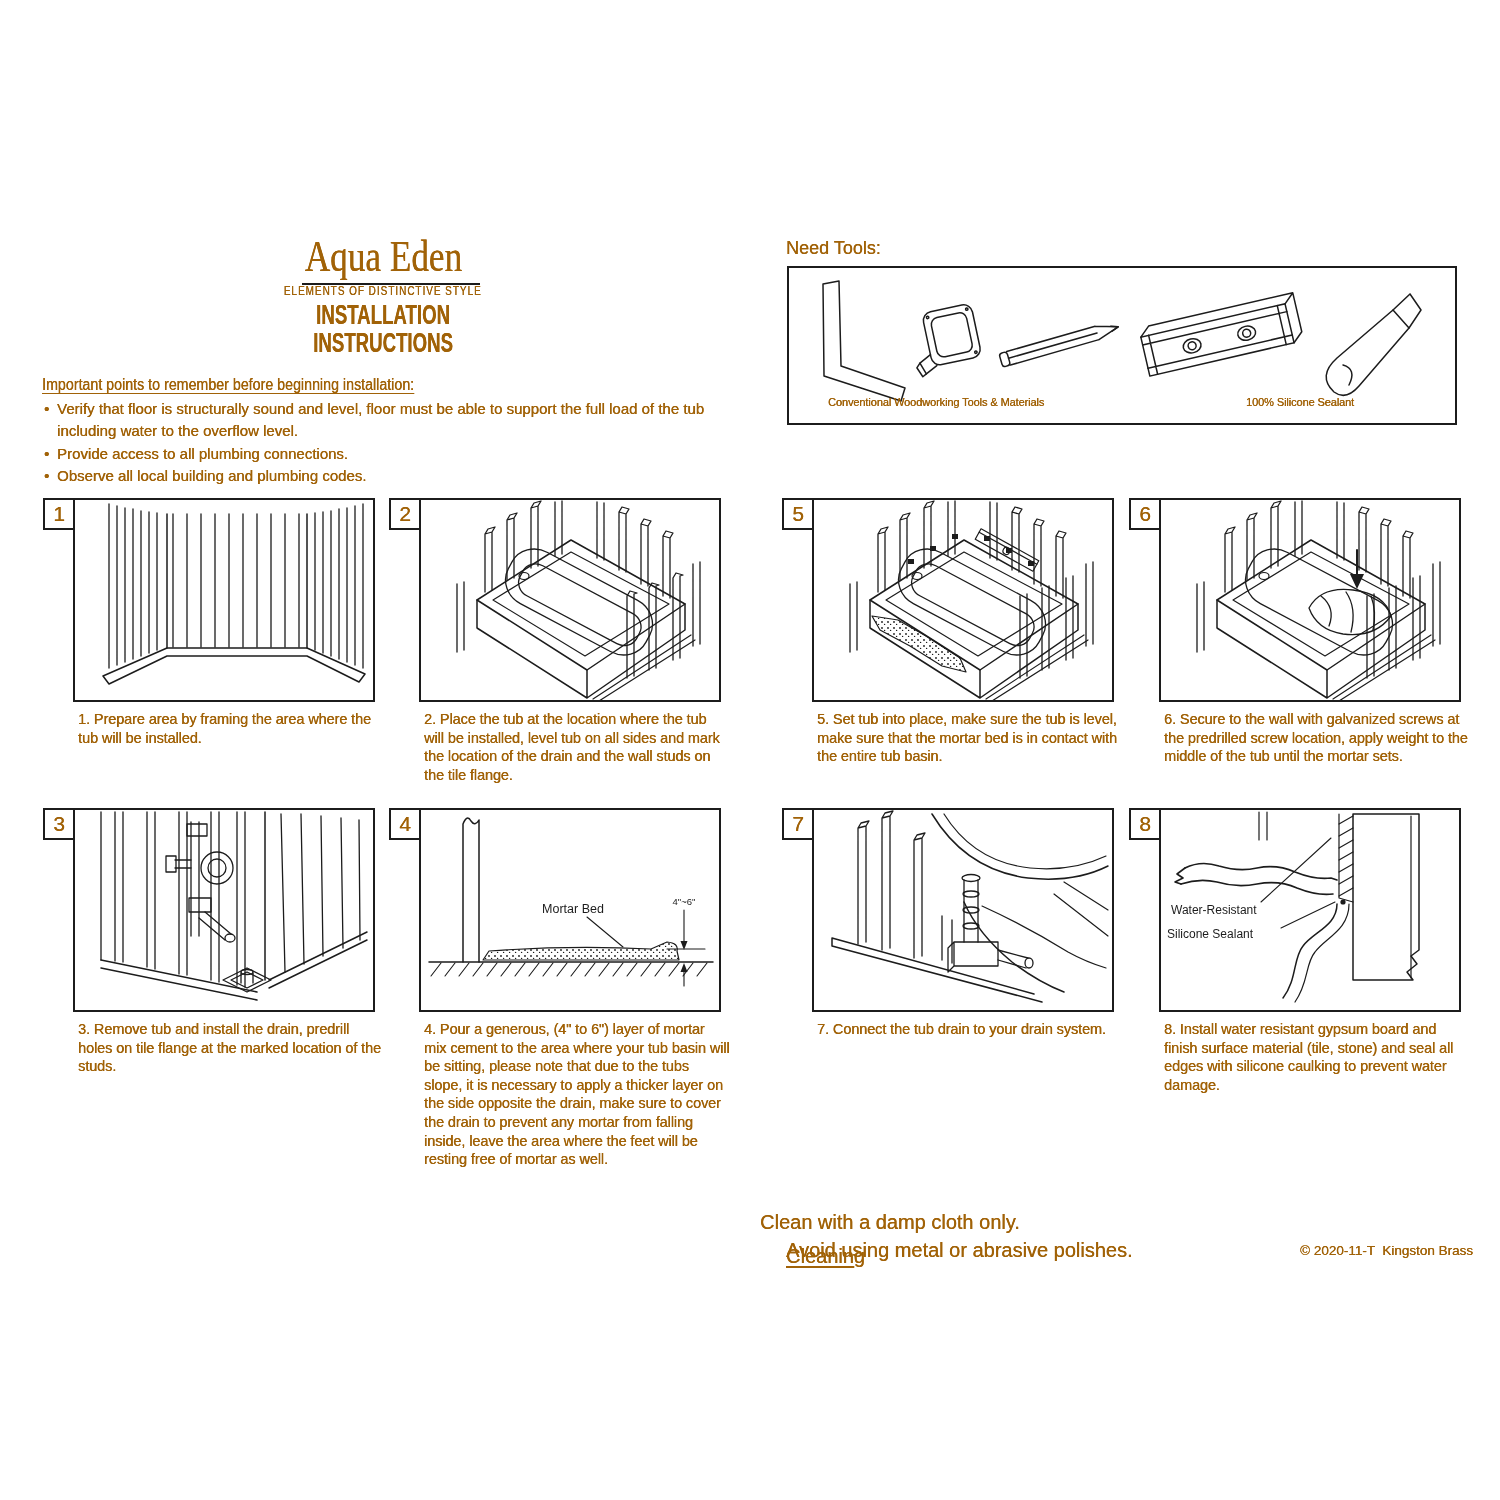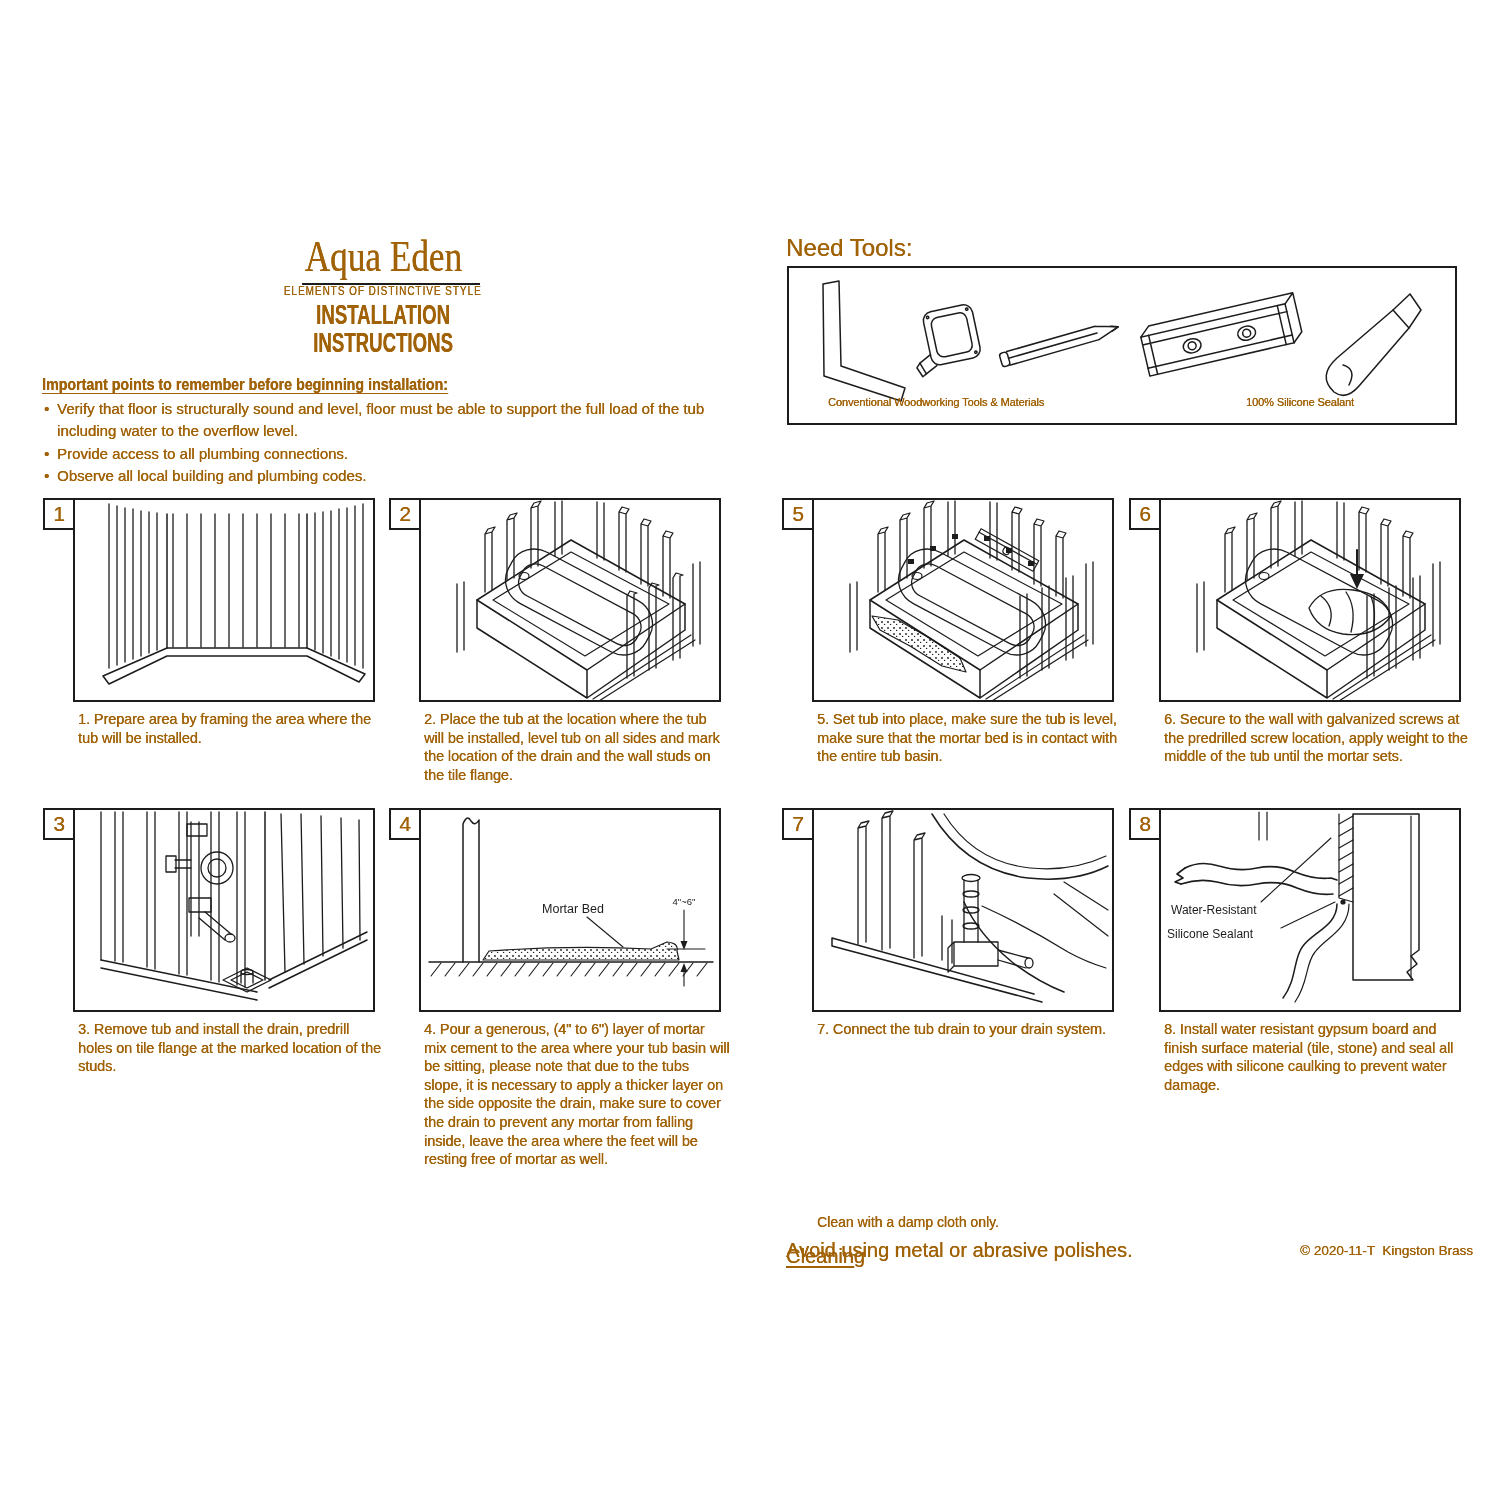--- a/index.html
+++ b/index.html
@@ -35,30 +35,30 @@
     </div>
     <div style="line-height:17px;font-size:12.5px;letter-spacing:1.2px;margin-top:1px;">
       <span class="cx" style="transform:scaleX(0.8);">ELEMENTS OF DISTINCTIVE STYLE</span>
     </div>
     <div style="line-height:28px;font-size:27px;font-weight:bold;margin-top:1px;">
       <span class="cx" style="transform:scaleX(0.69);">INSTALLATION INSTRUCTIONS</span>
     </div>
   </div>
   <div class="abs" style="left:302px;top:283px;width:178px;height:2.4px;background:#1c1c1c;"></div>
 
-  <div class="abs" style="left:42px;top:374px;font-size:16px;font-weight:bold;line-height:22px;text-align:right;">
+  <div class="abs" style="left:42px;top:374px;font-size:16px;font-weight:normal;line-height:22px;text-align:right;">
     <span class="cx uline" style="transform:scaleX(0.89);transform-origin:left center;">Important points to remember before beginning installation:</span>
   </div>
   <ul class="abs" style="left:44px;top:398px;width:714px;font-size:15px;line-height:22.4px;margin:0;padding:0;list-style:none;">
     <li style="position:relative;padding-left:13px;"><span class="abs" style="left:0;">•</span><span>Verify that floor is structurally sound and level, floor must be able to support the full load of the tub including water to the overflow level.</span></li>
     <li style="position:relative;padding-left:13px;"><span class="abs" style="left:0;">•</span><span>Provide access to all plumbing connections.</span></li>
     <li style="position:relative;padding-left:13px;"><span class="abs" style="left:0;">•</span><span>Observe all local building and plumbing codes.</span></li>
   </ul>
 
-  <div class="abs" style="left:786px;top:236px;font-size:24px;line-height:24px;">Need Tools:</div>
+  <div class="abs" style="left:786px;top:236px;font-size:18px;line-height:24px;">Need Tools:</div>
   <div class="toolbox">
     <svg class="draw" viewBox="0 0 666 155" width="666" height="155">
 
       <g>
         <path d="M34,16 L50,13 L52,98 L116,120 L112,133 L35,108 Z"></path>
       </g>
 
       <g transform="rotate(-12 162 68)">
         <rect x="138" y="40" width="50" height="54" rx="9"></rect>
         <rect x="145" y="47" width="36" height="40" rx="7"></rect>
@@ -305,18 +305,18 @@
         <text x="10" y="104" font-size="12">Water-Resistant</text>
         <text x="6" y="128" font-size="12">Silicone Sealant</text>
       </svg>
     </div>
     <div class="cap">8. Install water resistant gypsum board and finish surface material (tile, stone) and seal all edges with silicone caulking to prevent water damage.</div>
   </div>
 
   <div class="abs" style="left:786px;top:1244px;font-size:20px;line-height:24px;">
     <span class="uline">Cleaning</span>
   </div>
-  <div class="abs" style="left:817px;top:1212px;font-size:14px;line-height:21px;">Clean with a damp cloth only.</div>
+  <div class="abs" style="left:760px;top:1212px;font-size:20px;line-height:21px;">Clean with a damp cloth only.</div>
   <div class="abs" style="left:786px;top:1240px;font-size:20px;line-height:21px;">Avoid using metal or abrasive polishes.</div>
 
   <div class="abs copyright" style="left:1300px;top:1243px;font-size:13.5px;">© 2020-11-T  Kingston Brass</div>
 
 </div>
 
 </body></html>

